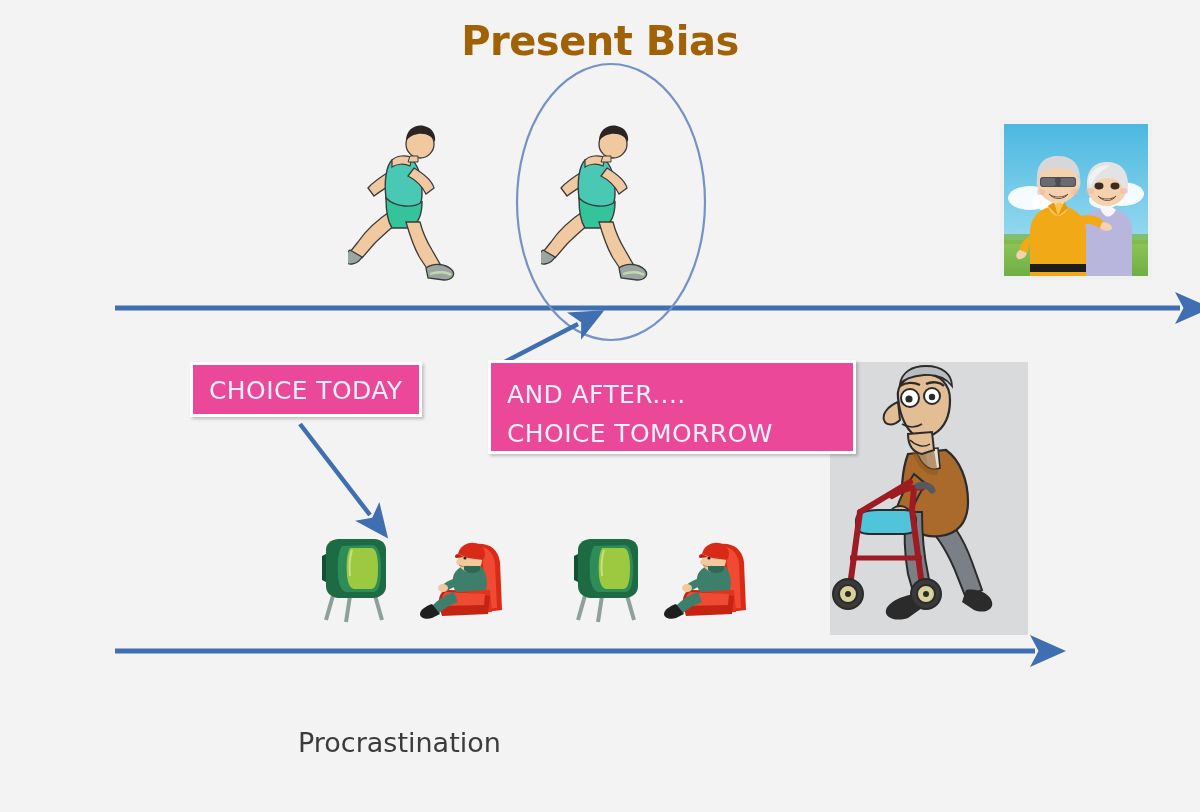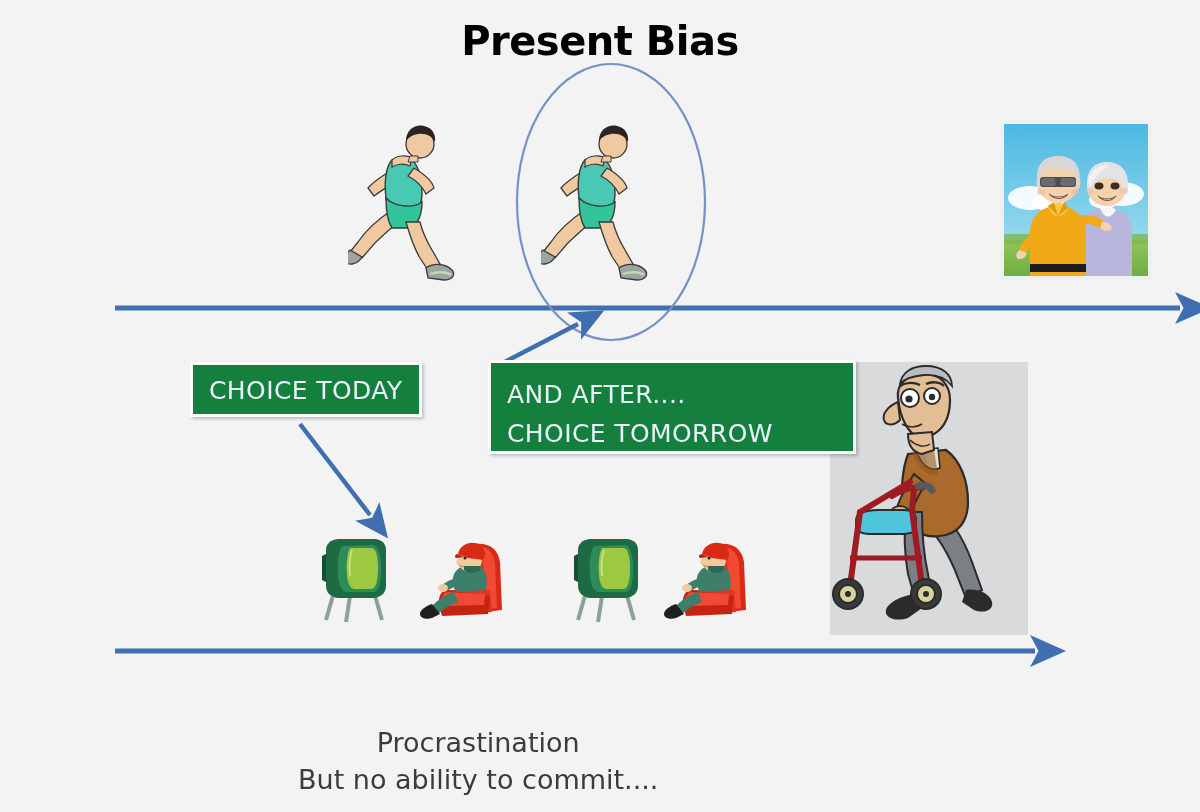--- a/index.html
+++ b/index.html
@@ -20,39 +20,39 @@
 
   
   #slide-title {
     position: absolute;
     left: 0;
     top: 18px;
     width: 1200px;
     text-align: center;
     font-size: 40px;
     font-weight: bold;
-    color: #000000;
+    color: #a16207;
     letter-spacing: -0.5px;
     font-family: "DejaVu Sans", sans-serif;
   }
 
   
   .layer {
     position: absolute;
     left: 0;
     top: 0;
     width: 1200px;
     height: 812px;
   }
   #vector-layer { pointer-events: none; }
 
   
   .callout {
     position: absolute;
-    background: #15803d;
+    background: #ec4899;
     border: 3px solid #ffffff;
     box-shadow: 2px 2px 3px rgba(0,0,0,0.22);
     color: #e9f1fa;
     font-family: "DejaVu Sans", sans-serif;
     font-size: 25px;
     letter-spacing: 0.4px;
     box-sizing: border-box;
   }
   #callout-today {
     left: 190px;
@@ -415,16 +415,15 @@
     <span class="callout-line">CHOICE TODAY</span>
   </div>
 
   <div class="callout" id="callout-tomorrow">
     <span class="callout-line">AND AFTER....</span>
     <span class="callout-line">CHOICE TOMORROW</span>
   </div>
 
   <div id="caption">
     <span class="caption-line">Procrastination</span>
-    <span class="caption-line">But no ability to commit....</span>
   </div>
 
 </div>
 
 </body></html>

